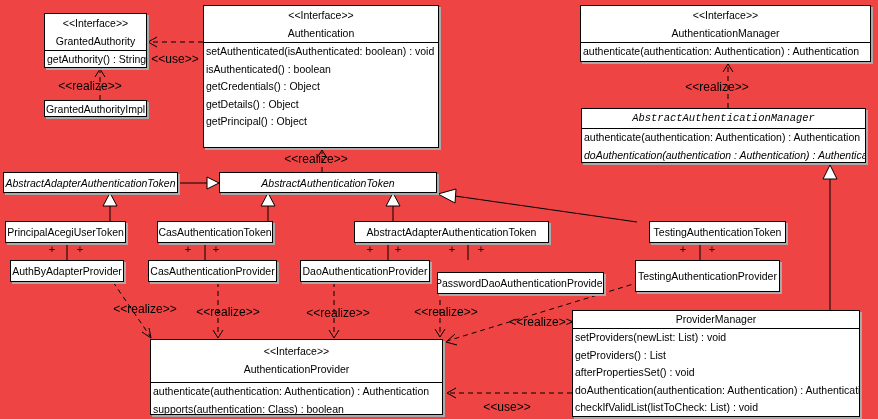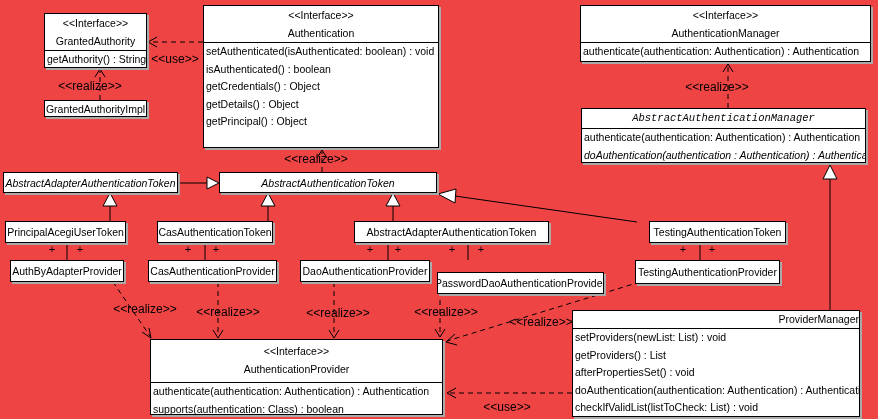--- a/index.html
+++ b/index.html
@@ -174,37 +174,37 @@
   </div>
 
   <div class="uml-box single" style="left:300px;top:260px;width:130px;height:22px;">
     <div class="cname">DaoAuthenticationProvider</div>
   </div>
 
   <div class="uml-box single" style="left:437px;top:272px;width:167px;height:22px;">
     <div class="cname">PasswordDaoAuthenticationProvider</div>
   </div>
 
-  <div class="uml-box single" style="left:635px;top:260px;width:145px;height:24px;">
+  <div class="uml-box single" style="left:635px;top:260px;width:145px;height:32px;">
     <div class="cname">TestingAuthenticationProvider</div>
   </div>
 
   <div class="uml-box" style="left:150px;top:339px;width:293px;height:76px;">
     <div class="head sep" style="height:40px;padding-top:2px;">
       <div class="stype">&lt;&lt;Interface&gt;&gt;</div>
       <div class="cname">AuthenticationProvider</div>
     </div>
     <div class="body">
       <div class="m">authenticate(authentication: Authentication) : Authentication</div>
       <div class="m">supports(authentication: Class) : boolean</div>
     </div>
   </div>
 
   <div class="uml-box" style="left:572px;top:310px;width:288px;height:107px;">
-    <div class="head sep" style="height:17px;text-align:right;">
+    <div class="head sep" style="height:17px;">
       <div class="cname" style="line-height:17px;">ProviderManager</div>
     </div>
     <div class="body">
       <div class="m">setProviders(newList: List) : void</div>
       <div class="m">getProviders() : List</div>
       <div class="m">afterPropertiesSet() : void</div>
       <div class="m">doAuthentication(authentication: Authentication) : Authentication</div>
       <div class="m">checkIfValidList(listToCheck: List) : void</div>
     </div>
   </div>

